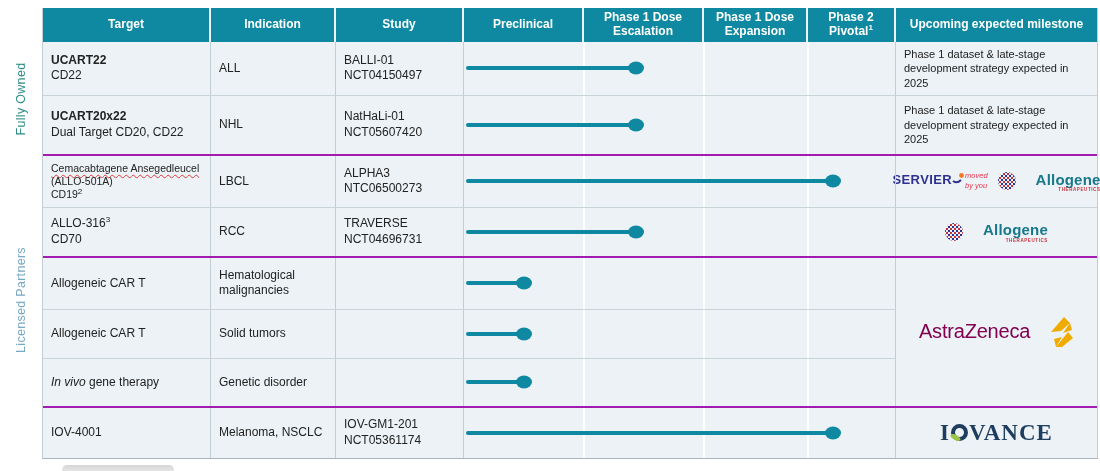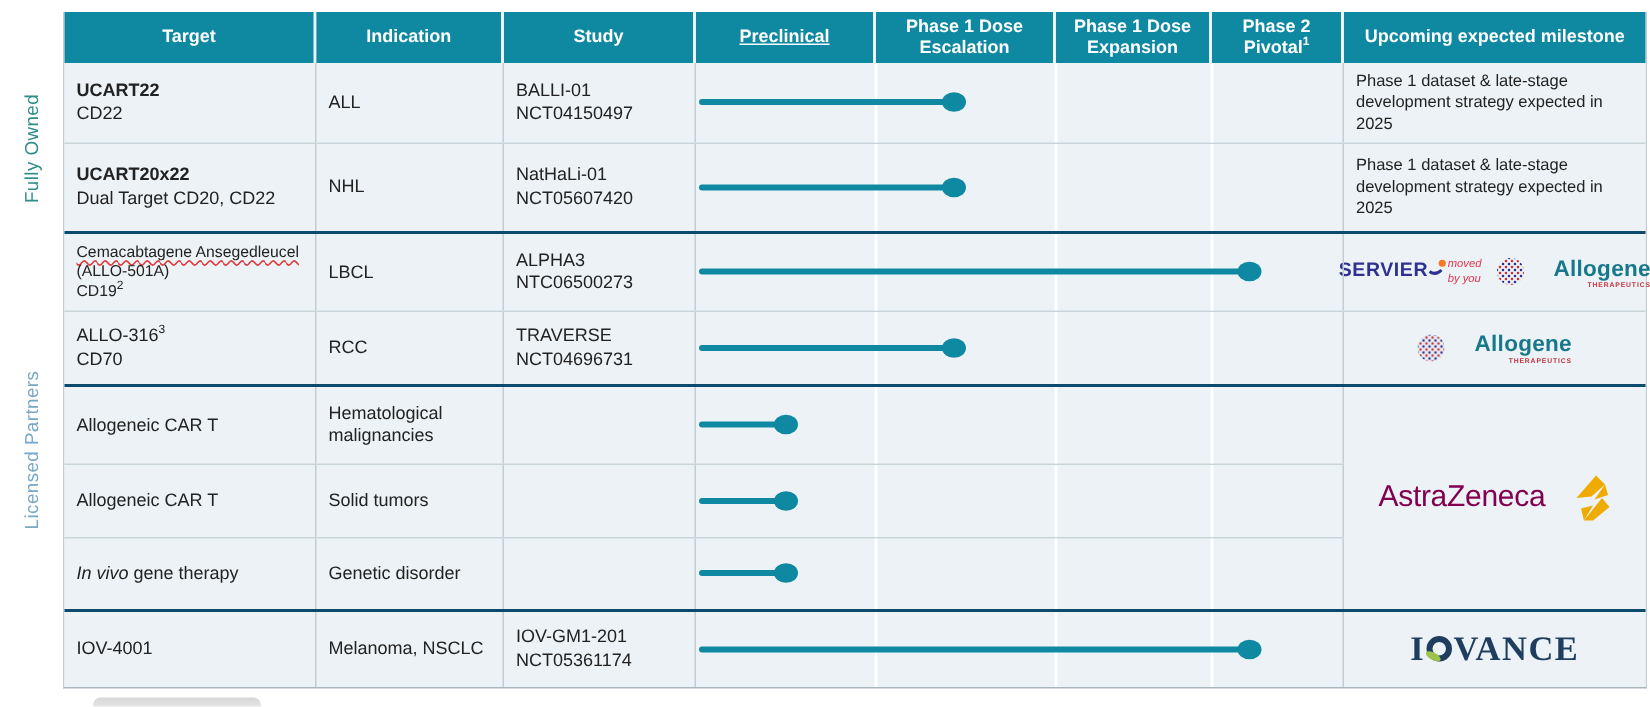--- a/index.html
+++ b/index.html
@@ -17,25 +17,25 @@
   .pipeline { position:absolute; left:42px; top:8px; width:1056px;
     border-left:1px solid #c3ced4; border-right:1px solid #c3ced4;
     border-bottom:1px solid #aab6bd; }
 
   .hdr { display:flex; background:#fff; }
   .hcell { background:var(--teal,#0e89a1); color:#fff; font-weight:bold; font-size:12px;
     display:flex; align-items:center; justify-content:center; text-align:center;
     height:34px; line-height:1.15; padding:0 6px; border-right:2px solid #eef3f5; }
   .hcell:last-child { border-right:none; }
   .w-target{width:168px;} .w-ind{width:125px;} .w-study{width:128px;}
-  .w-pre{width:120px;text-decoration:underline;} .w-esc{width:120px;} .w-exp{width:104px;} .w-piv{width:88px;}
+  .w-pre{width:120px;} .w-esc{width:120px;} .w-exp{width:104px;} .w-piv{width:88px;}
   .w-mile{width:201px;}
 
   .grp { }
-  .grp + .grp { border-top:2px solid #0c4a6e; }
+  .grp + .grp { border-top:2px solid #a21caf; }
   .row { display:flex; background:var(--row_bg,#ecf2f6); }
   .row + .row, .grp3-left .row + .row { border-top:1px solid #c9d4da; }
   .cell { display:flex; flex-direction:column; justify-content:center;
     padding:5px 8px; font-size:12px; line-height:1.3;
     border-right:1px solid #c3ced4; }
   .cell.chart, .cell.mile { border-right:none; }
   .cell.chart { border-right:1px solid #c3ced4; padding:0; position:relative; }
   .h52{min-height:52px;} .h59{min-height:59px;} .h51{min-height:51px;}
   .h49{min-height:49px;} .h48{min-height:48px;} .h50{min-height:50px;}
 

